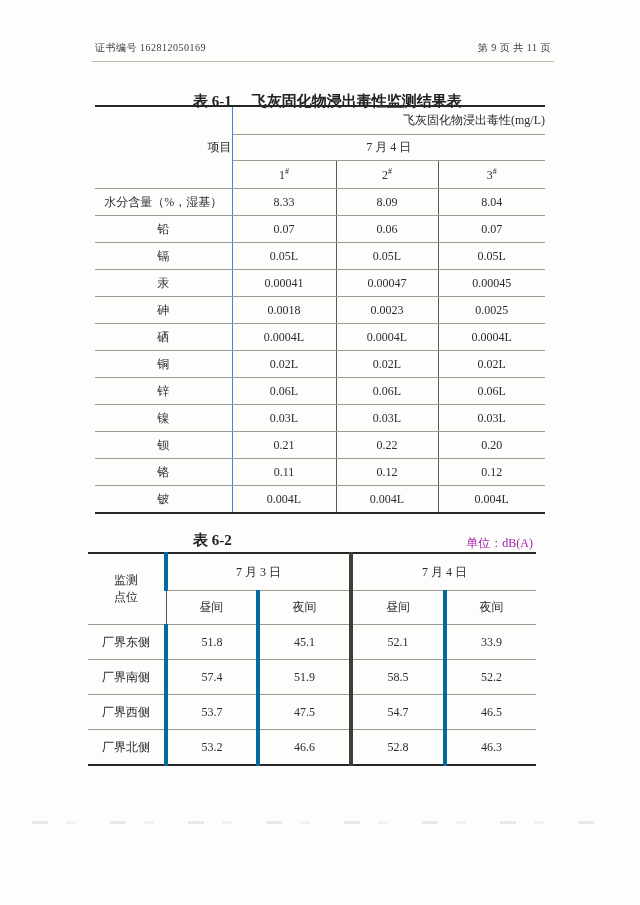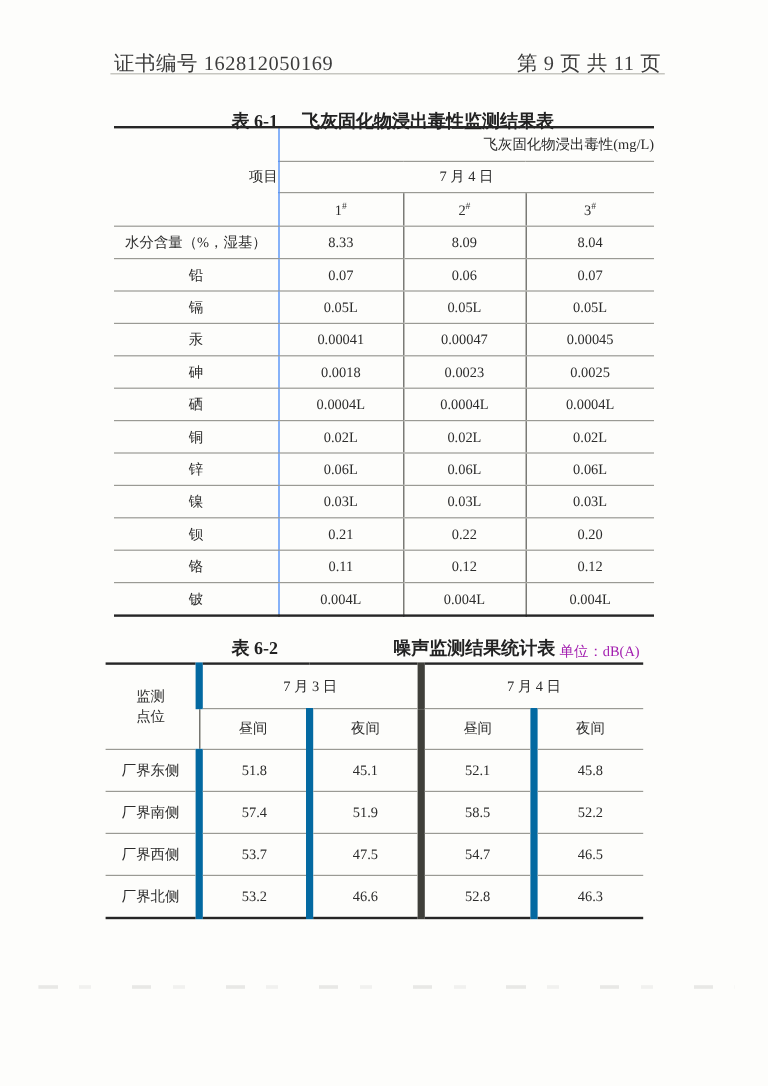--- a/index.html
+++ b/index.html
@@ -6,21 +6,21 @@
   .sheet {
     position:relative; width:640px; height:905px;
     background:#fdfdfb; overflow:hidden;
     font-family:"Liberation Serif","DejaVu Serif",serif;
     color:#2e2e2e;
   }
   
   .doc-header {
     position:absolute; left:95px; top:41px; width:456px;
     display:flex; justify-content:space-between;
-    font-size:17px; color:#3c3c3c; letter-spacing:0.5px;align-items:flex-end;
+    font-size:10px; color:#3c3c3c; letter-spacing:0.5px;align-items:flex-end;
   }
   .header-rule {
     position:absolute; left:92px; top:61px; width:462px; height:1px;
     background:#b9b9b2;
   }
   
   .caption { position:absolute; left:95px; width:450px; display:flex; font-weight:bold; font-size:15px; color:#222;margin-top:13px; }
   .caption-1 { top:79px; padding-left:98px; gap:20px; box-sizing:border-box; }
   .caption-2 { top:518px; padding-left:98px; gap:96px; box-sizing:border-box; }
   .unit-note { position:absolute; top:535px; right:107px; font-size:12px; color:#a21caf; }
@@ -41,21 +41,21 @@
   .t1 .h2 td { height:25px; }
   .t1 .h3 td { height:27px; }
   .t1 .dr td { height:26px; }
 
   
   .t2 { left:88px; top:552px; width:448px;
         border-top:2px solid #262626; border-bottom:2px solid #262626; }
   .t2 td { border-bottom:1px solid #9a9a94; }
   .t2 tr:last-child td { border-bottom:none; }
   .t2 .pointcol { border-right:1px solid #55554f; }
-  .t2 td + td { border-left:6px solid #0369a1; }
+  .t2 td + td { border-left:4px solid #0369a1; }
   .t2 .grp2 { border-left-color:#3f3f3a; }
   .t2 .h1 td { height:36px; }
   .t2 .h2 td { height:33px; }
   .t2 .dr td { height:34px; }
   .t2 .pointcol span { display:block; line-height:1.45; }
 
   
   .bleed {
     position:absolute; top:821px; left:32px; width:580px; height:3px;
     background:repeating-linear-gradient(90deg,
@@ -170,21 +170,20 @@
       <td class="itemcol">铍</td>
       <td>0.004L</td>
       <td>0.004L</td>
       <td>0.004L</td>
     </tr>
   </tbody>
     </table>
 
   <div class="caption caption-2">
     <span>表 6-2</span>
-    <span>噪声监测结果统计表</span>
   </div>
   <div class="unit-note">单位：dB(A)</div>
 
   <table class="t2">
     <colgroup>
         <col style="width:78px">
         <col style="width:92px">
         <col style="width:93px">
         <col style="width:94px">
         <col style="width:91px">
@@ -202,21 +201,21 @@
       <td>昼间</td>
       <td>夜间</td>
       <td class="grp2">昼间</td>
       <td>夜间</td>
     </tr>
     <tr class="dr">
       <td class="pointcol">厂界东侧</td>
       <td>51.8</td>
       <td>45.1</td>
       <td class="grp2">52.1</td>
-      <td>45.8</td>
+      <td>33.9</td>
     </tr>
     <tr class="dr">
       <td class="pointcol">厂界南侧</td>
       <td>57.4</td>
       <td>51.9</td>
       <td class="grp2">58.5</td>
       <td>52.2</td>
     </tr>
     <tr class="dr">
       <td class="pointcol">厂界西侧</td>

